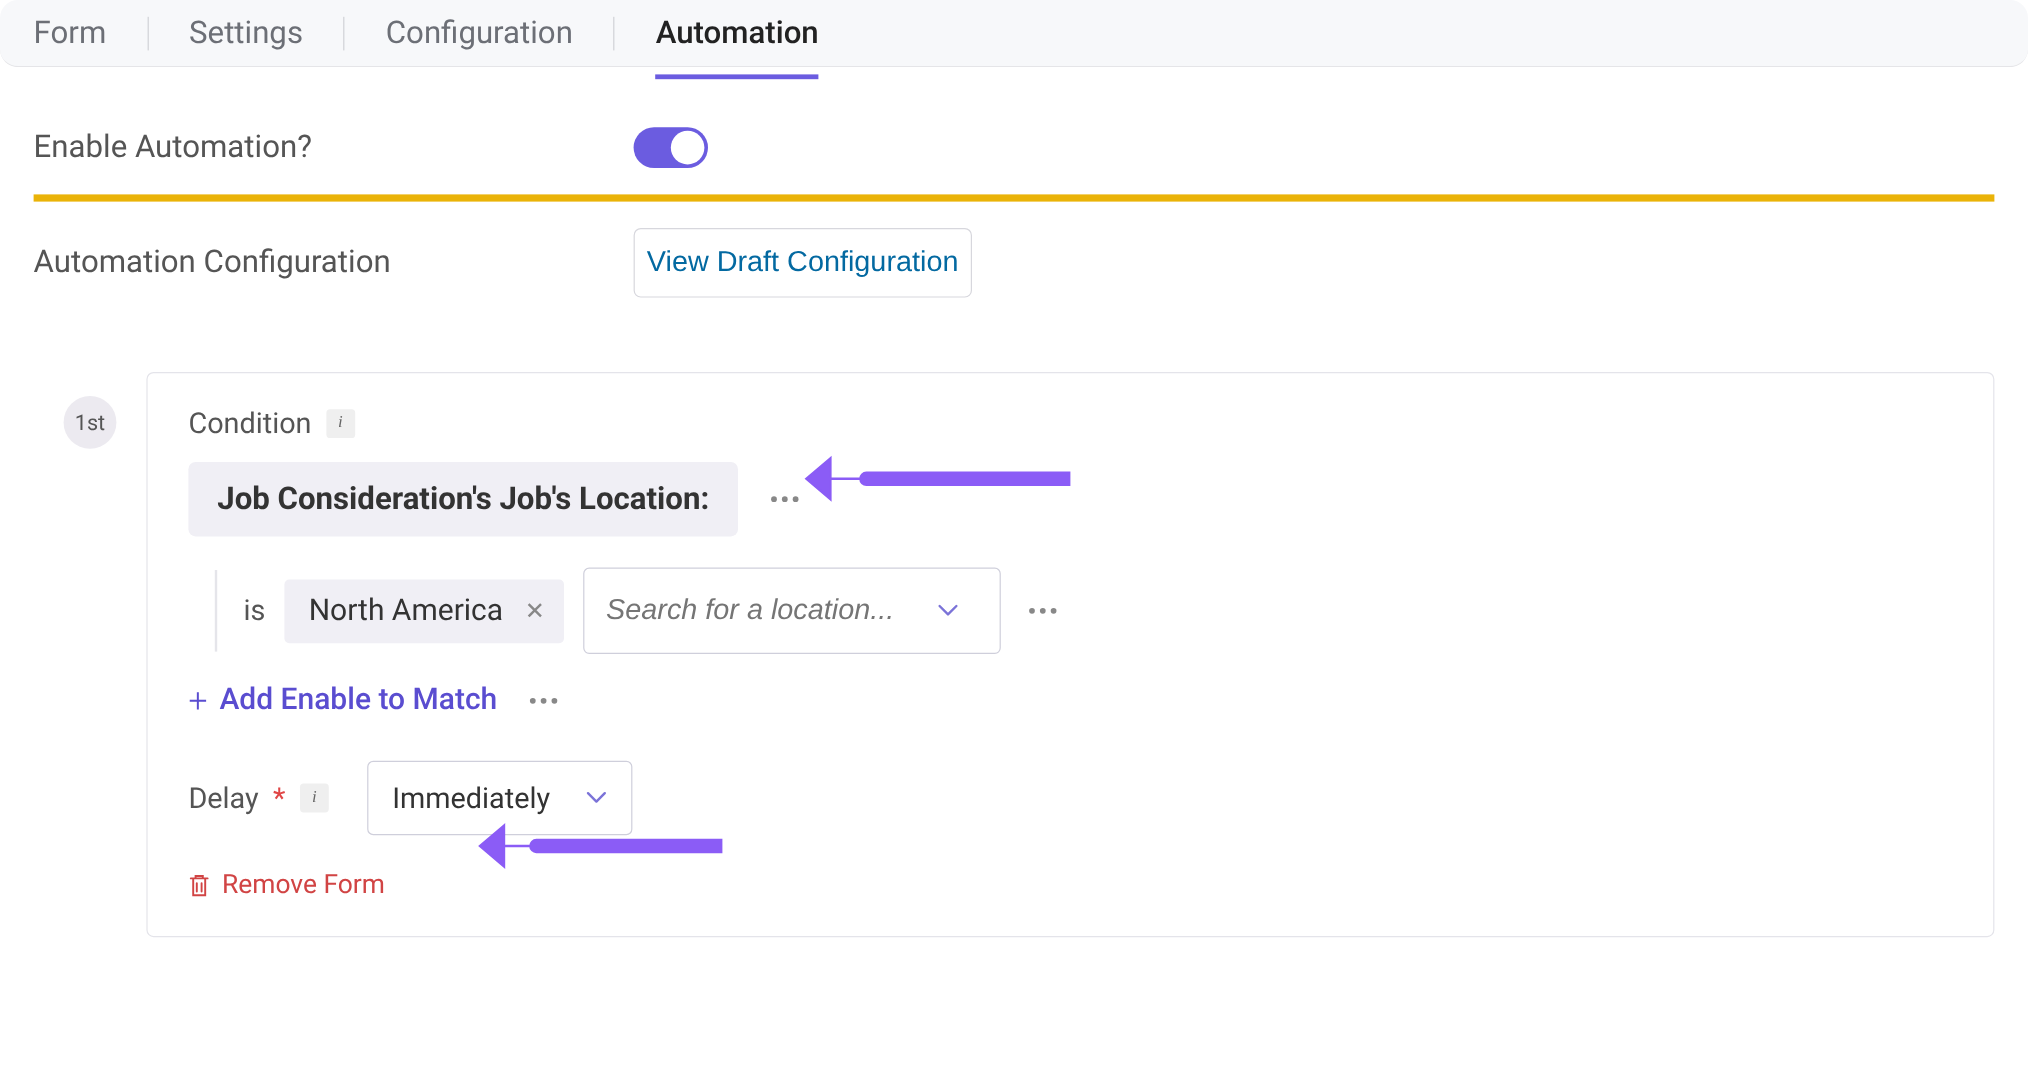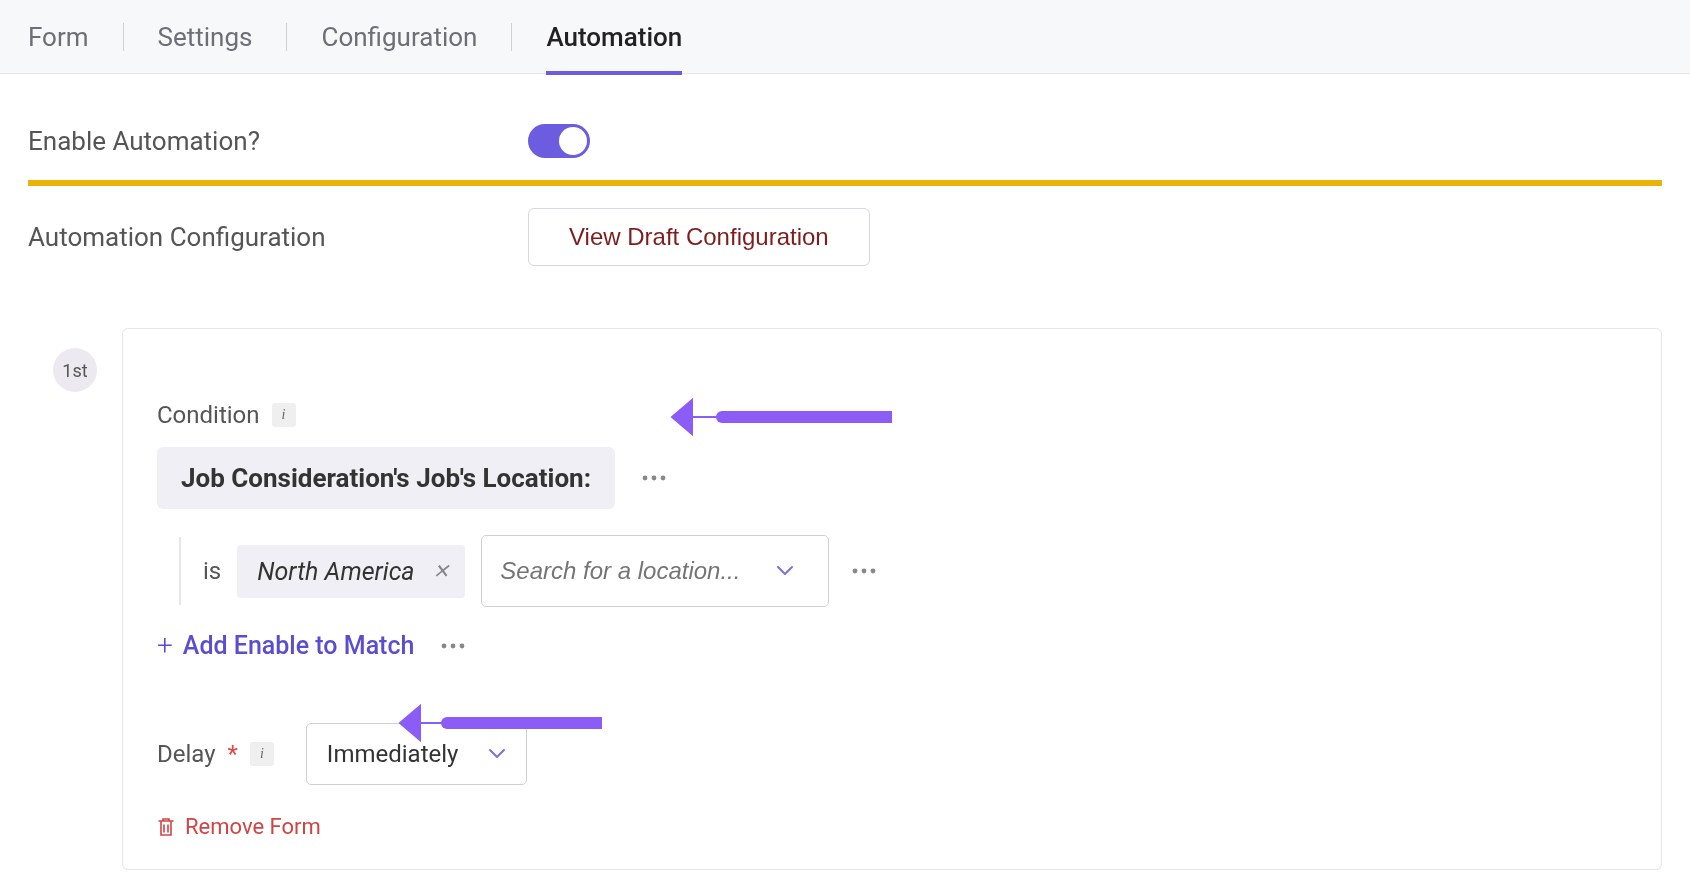--- a/index.html
+++ b/index.html
@@ -1,52 +1,52 @@
 <!DOCTYPE html>
 <html><head>
 <meta charset="utf-8">
 <style>
 * { box-sizing: border-box; margin: 0; padding: 0; }
 body { font-family: -apple-system, BlinkMacSystemFont, "Segoe UI", Roboto, Helvetica, Arial, sans-serif; background: #fff; color: #333; width: 1690px; }
 
-.tabs-bar { background: #f7f8fa; border-bottom: 1px solid #e5e5e8; padding: 16px 28px; display: flex; align-items: center; height: 74px; }
+.tabs-bar { background: #f7f8fa; border-bottom: 1px solid #e5e5e8; padding: 16px 28px; display: flex; align-items: center; height: 56px; border-radius: 15px; }
 .tab { font-size: 26px; color: #6c6f76; padding: 22px 0; cursor: pointer; position: relative; }
 .tab.active { color: #222; font-weight: 500; }
 .tab.active::after { content: ""; position: absolute; bottom: -1px; left: 0; right: 0; height: 4px; background: #6b5ce0; }
 .tab-divider { width: 1px; height: 28px; background: #d0d1d6; margin: 0 34px; }
 
 .content { padding: 28px; }
 
 .row { display: flex; align-items: center; padding: 22px 0; }
 .row-border { border-bottom: 6px solid #eab308; }
 .row-label { font-size: 26px; color: #555; width: 500px; }
 
 .toggle { width: 62px; height: 34px; background: #6b5ce0; border-radius: 34px; position: relative; cursor: pointer; }
 .toggle-knob { width: 28px; height: 28px; background: #fff; border-radius: 50%; position: absolute; top: 3px; right: 3px; }
 
-.btn-outline { background: #fff; border: 1px solid #d7d7dd; border-radius: 6px; padding: 14px 40px; font-size: 24px; color: #7f1d1d; cursor: pointer; }
+.btn-outline { background: #fff; border: 1px solid #d7d7dd; border-radius: 6px; padding: 14px 10px; font-size: 24px; color: #0369a1; cursor: pointer; }
 
 .rule-wrap { display: flex; align-items: flex-start; margin-top: 40px; }
 .step-col { width: 94px; display: flex; flex-direction: column; align-items: center; padding-top: 20px; }
 .step-badge { width: 44px; height: 44px; border-radius: 50%; background: #eceaf0; color: #555; font-size: 18px; display: flex; align-items: center; justify-content: center; margin-bottom: 8px; }
 .step-line { width: 2px; flex: 1; background: #e5e5ea; height: 440px; }
 
 .rule-card { flex: 1; border: 1px solid #e4e4ea; border-radius: 6px; padding: 28px 34px 28px 34px; }
 
-.field-label { font-size: 24px; color: #555; display: inline-flex; align-items: center; gap: 12px; margin-bottom: 18px; margin-top: 44px; }
+.field-label { font-size: 24px; color: #555; display: inline-flex; align-items: center; gap: 12px; margin-bottom: 18px; }
 .info-badge { width: 24px; height: 24px; background: #efefef; color: #666; font-size: 14px; border-radius: 3px; display: inline-flex; align-items: center; justify-content: center; font-family: Georgia, serif; font-style: italic; }
 .req { color: #e04646; font-size: 24px; }
 
 .pill-big { background: #f0eff5; color: #333; font-size: 26px; padding: 16px 24px; border-radius: 6px; display: inline-block; font-weight: bold; }
 
 .cond-row { display: flex; align-items: center; gap: 20px; margin-bottom: 28px; flex-wrap: wrap; }
 
 .inner-cond { display: flex; align-items: center; gap: 16px; margin-left: 22px; border-left: 2px solid #e5e5ea; padding-left: 22px; height: 68px; margin-bottom: 24px; }
 .is-text { font-size: 24px; color: #555; }
-.chip { background: #f0eff5; color: #333; font-size: 25px; padding: 12px 16px 12px 20px; border-radius: 4px; display: inline-flex; align-items: center; gap: 18px; font-style: italic; }
+.chip { background: #f0eff5; color: #333; font-size: 25px; padding: 12px 16px 12px 20px; border-radius: 4px; display: inline-flex; align-items: center; gap: 18px; }
 .chip-x { color: #888; cursor: pointer; font-size: 20px; }
 
 .combo { border: 1px solid #cfcfdb; border-radius: 5px; height: 72px; display: inline-flex; align-items: center; padding: 0 18px; gap: 16px; min-width: 348px; }
 .combo input { border: none; outline: none; font-size: 24px; font-style: italic; color: #888; width: 260px; background: transparent; }
 .chev { color: #7b73d8; }
 .chev svg, .more-dots svg { display: block; }
 
 .more-dots { color: #888; cursor: pointer; padding: 6px; }
 
 .add-field { color: #5a4dd0; font-size: 25px; font-weight: 500; display: inline-flex; align-items: center; gap: 10px; cursor: pointer; }

